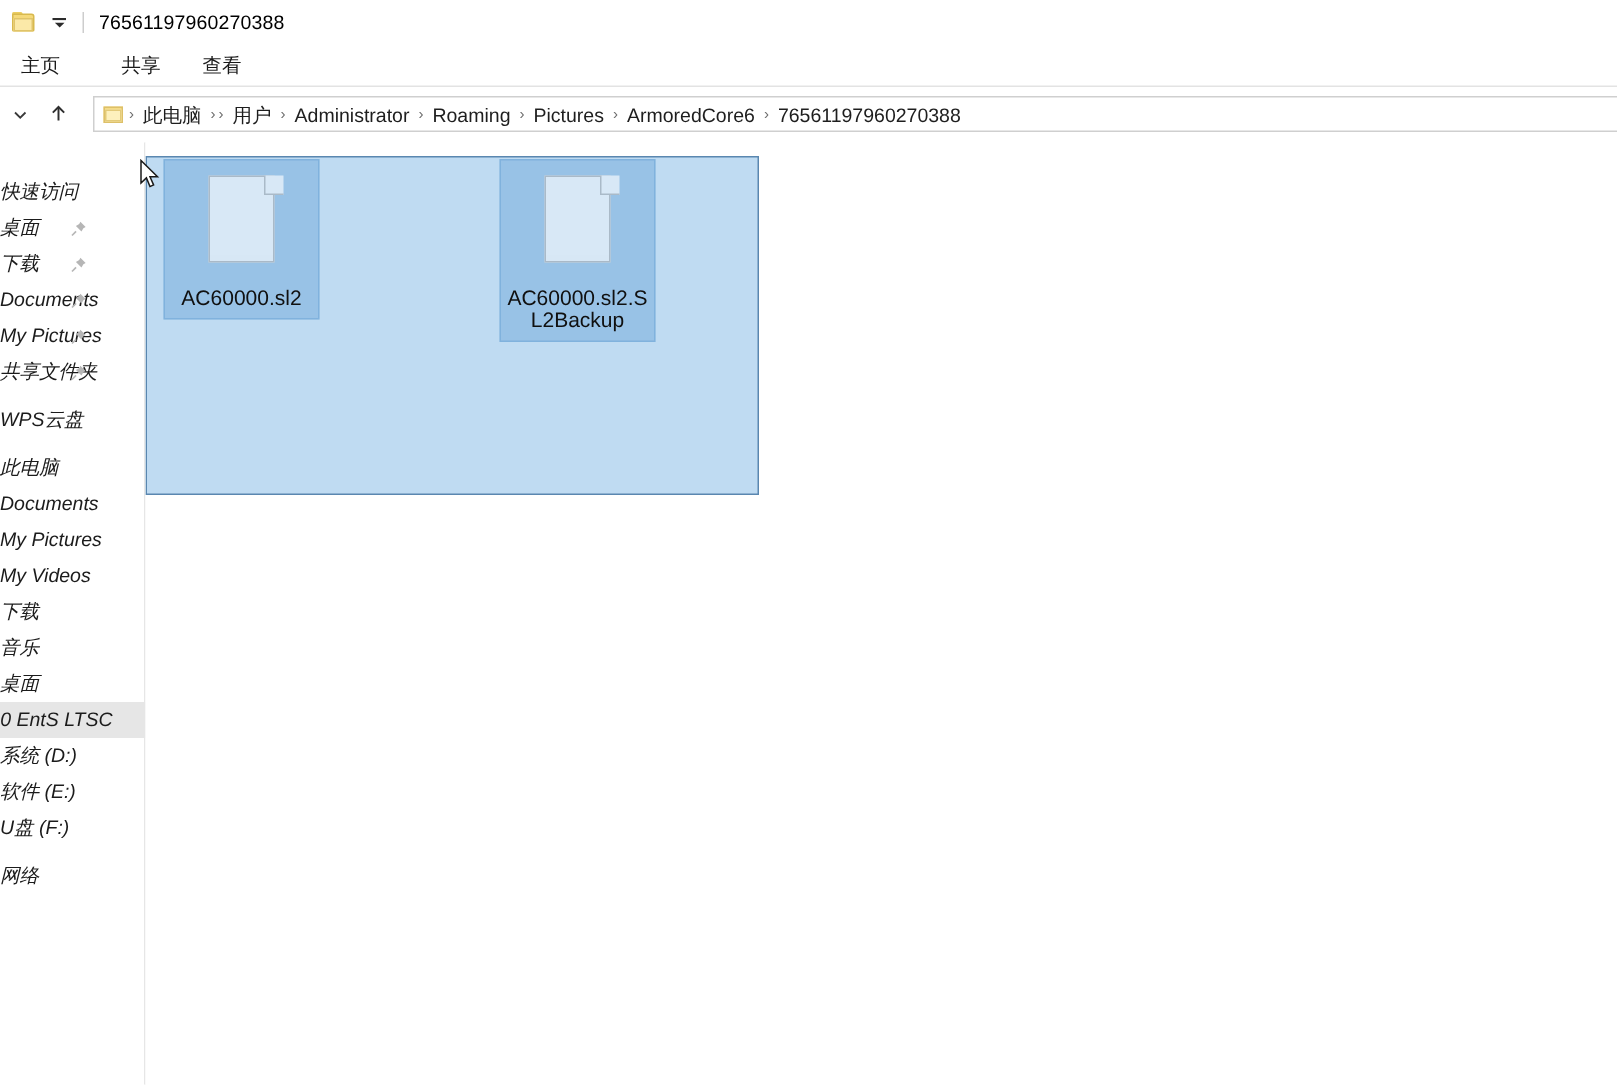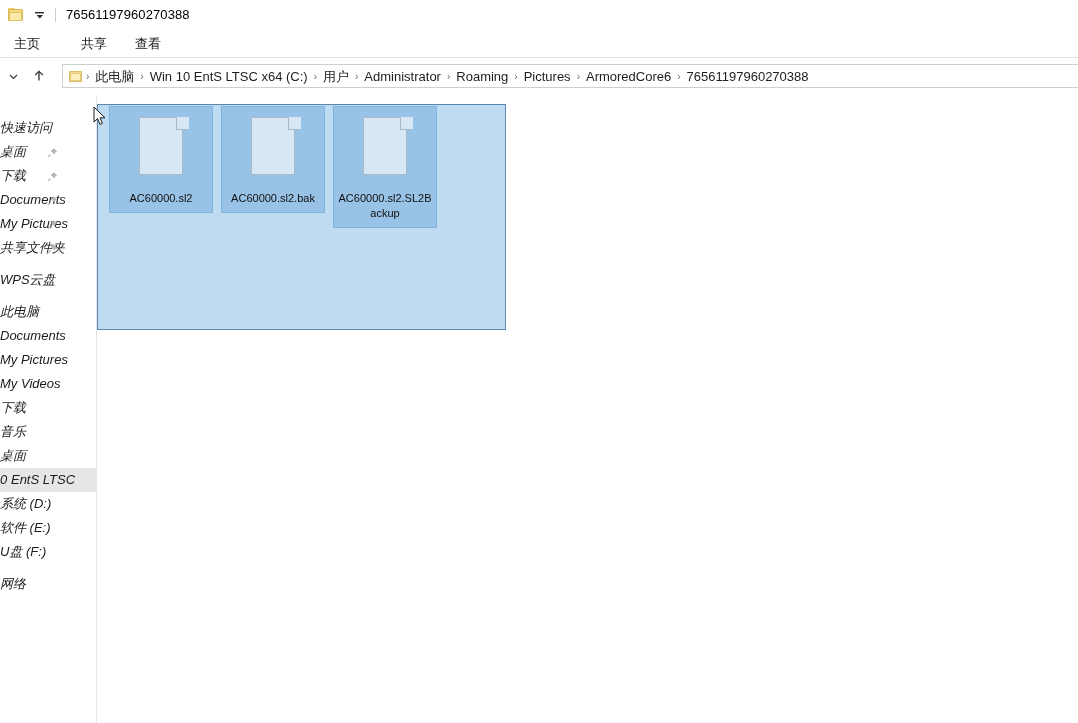--- a/index.html
+++ b/index.html
@@ -271,21 +271,21 @@
   .doc-fold {
     position: absolute;
     right: 0px; top: 2px;
     width: 13px; height: 13px;
     background: #ffffff;
     border-left: 1px solid #b5b5b5;
     border-bottom: 1px solid #b5b5b5;
     box-sizing: border-box;
   }
   .tile .name {
-    font-size: 11px;
+    font-size: 14px;
     line-height: 15px;
     color: #101010;
     text-align: center;
     width: 96px;
     word-break: break-all;
   }
 
   
   .cursor {
     position: absolute;
@@ -335,21 +335,20 @@
   </div>
 
   <div class="crumbbox">
     <div class="crumb-folder">
       <div class="cb"></div>
         <div class="cf"></div>
     </div>
     <span class="crumb-sep">›</span>
     <span class="crumb">此电脑</span>
     <span class="crumb-sep">›</span>
-    <span class="crumb">Win 10 EntS LTSC x64 (C:)</span>
     <span class="crumb-sep">›</span>
     <span class="crumb">用户</span>
     <span class="crumb-sep">›</span>
     <span class="crumb">Administrator</span>
     <span class="crumb-sep">›</span>
     <span class="crumb">Roaming</span>
     <span class="crumb-sep">›</span>
     <span class="crumb">Pictures</span>
     <span class="crumb-sep">›</span>
     <span class="crumb">ArmoredCore6</span>
@@ -476,27 +475,20 @@
     <div class="band-select"></div>
 
     <div class="tile" style="left:12px; top:11px;">
       <div class="icon">
         <div class="doc-page"></div>
         <div class="doc-fold"></div>
       </div>
       <div class="name">AC60000.sl2</div>
     </div>
 
-    <div class="tile" style="left:124px; top:11px;">
-      <div class="icon">
-        <div class="doc-page"></div>
-        <div class="doc-fold"></div>
-      </div>
-      <div class="name">AC60000.sl2.bak</div>
-    </div>
 
     <div class="tile" style="left:236px; top:11px;">
       <div class="icon">
         <div class="doc-page"></div>
         <div class="doc-fold"></div>
       </div>
       <div class="name">AC60000.sl2.SL2Backup</div>
     </div>
 
   </div>

